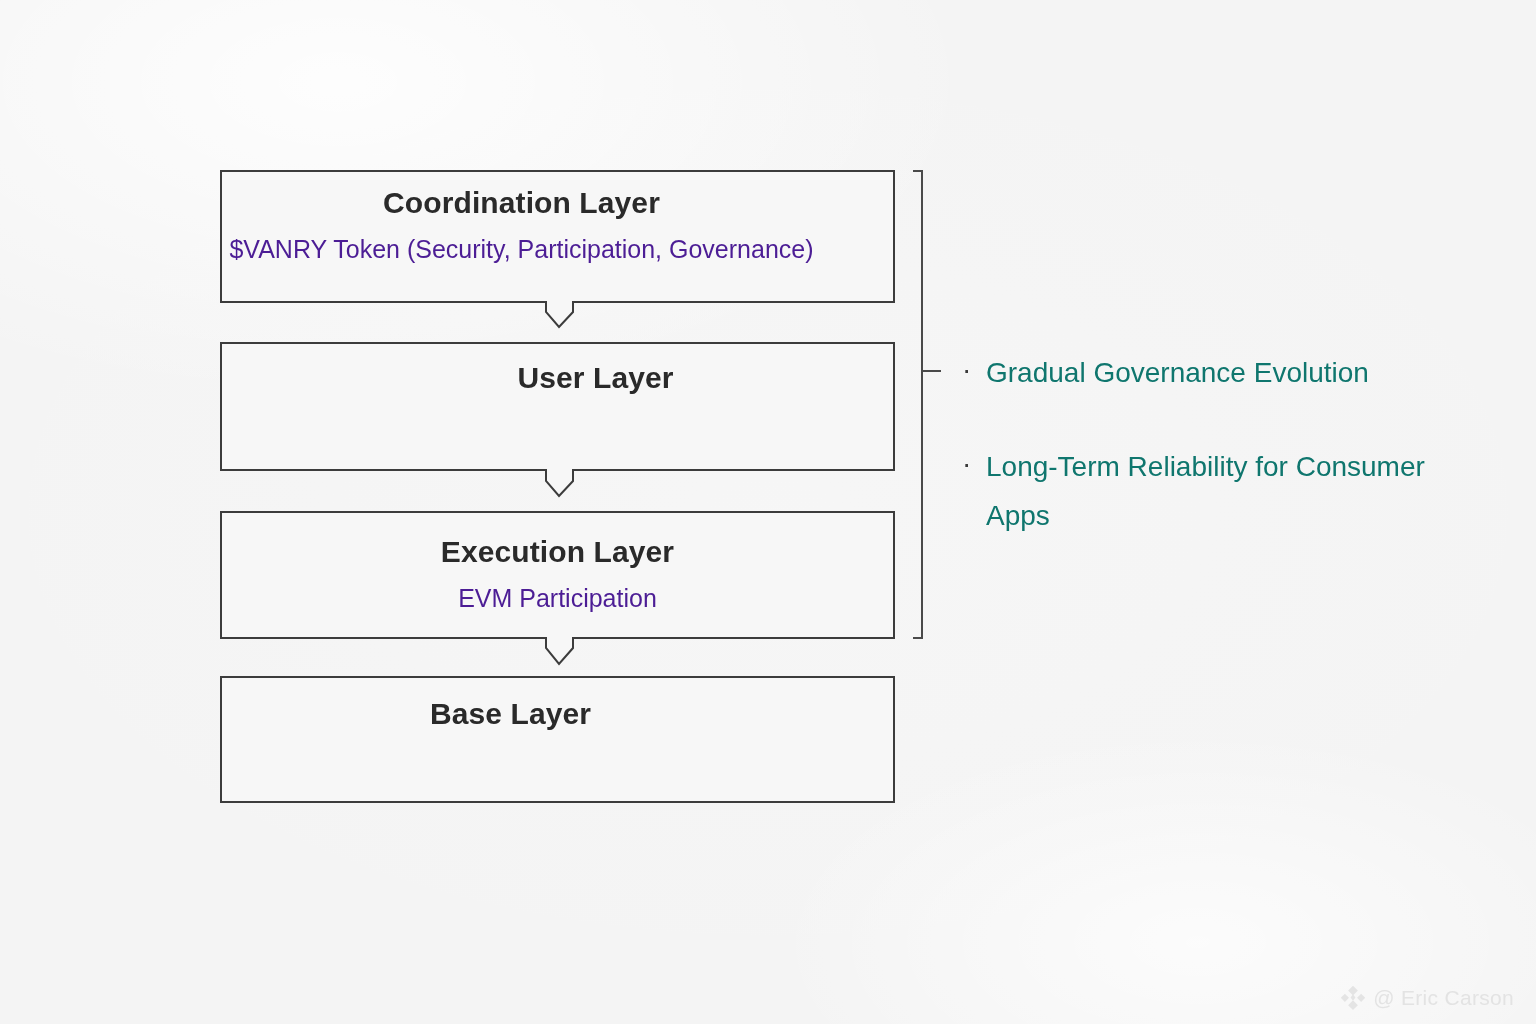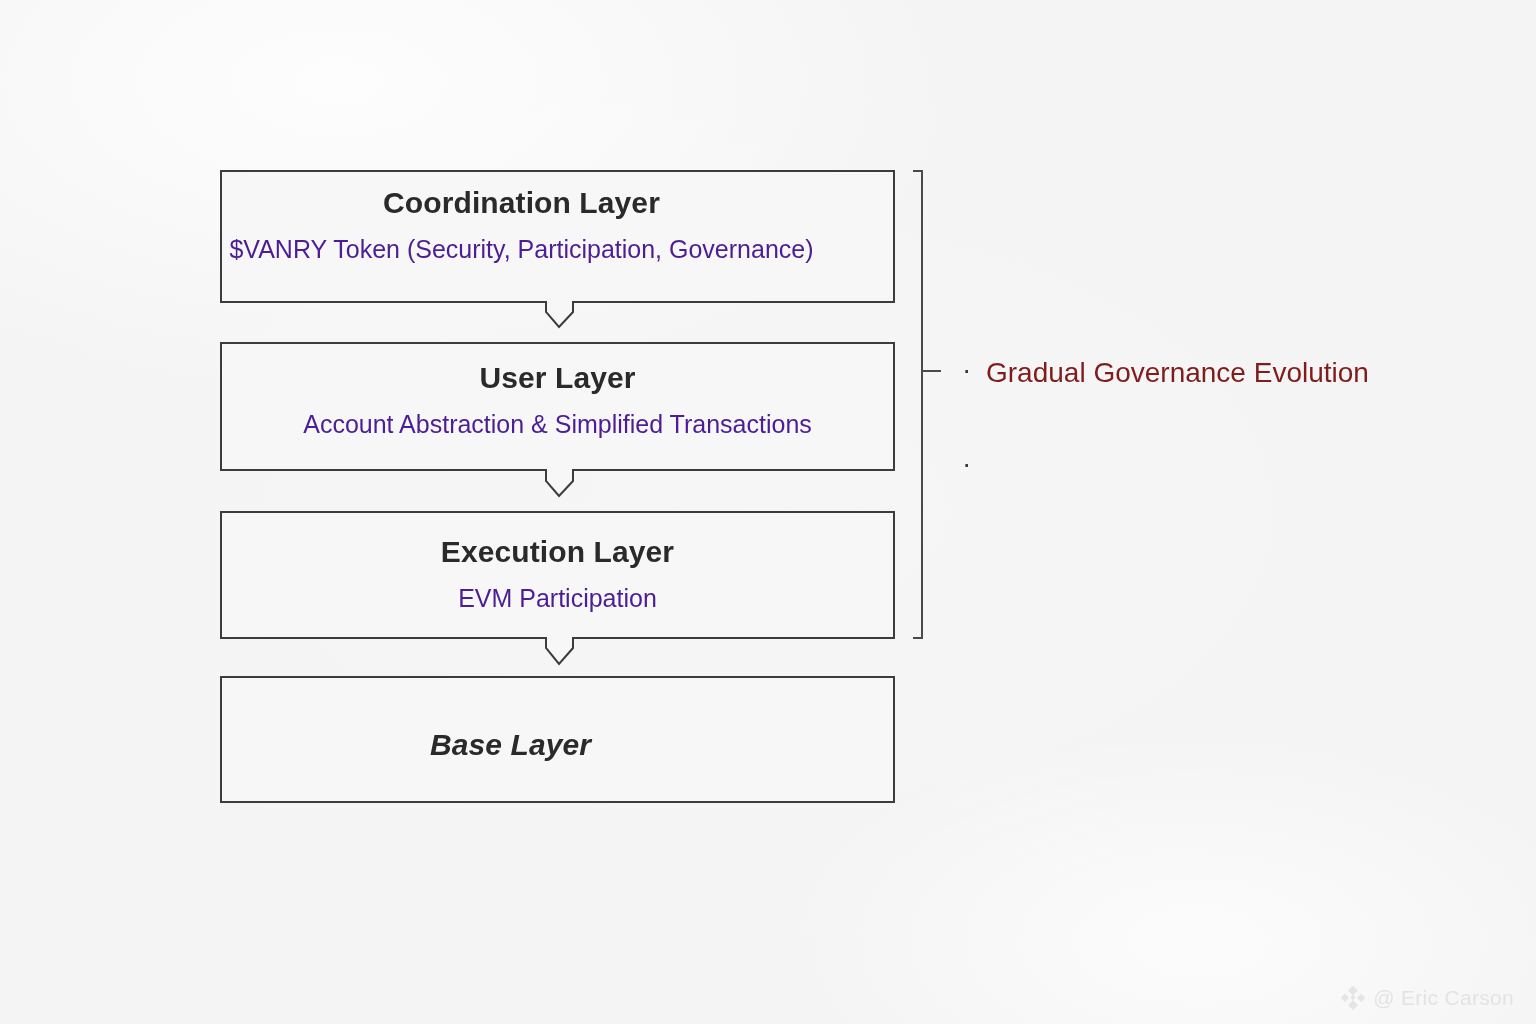--- a/index.html
+++ b/index.html
@@ -97,21 +97,21 @@
     font-size: 28px;
     line-height: 44px;
     width: 24px;
     flex: 0 0 24px;
     text-align: left;
     color: #3a3a3a;
   }
   .note-text {
     font-size: 28px;
     line-height: 49px;
-    color: #7f1d1d;
+    color: #0f766e;
     max-width: 460px;
   }
 
   
   #watermark {
     position: absolute;
     right: 22px;
     bottom: 14px;
     display: flex;
     align-items: center;
@@ -175,43 +175,43 @@
 
     <path class="bracket-stub" d="M 922,371 L 941,371"></path>
 
   </svg>
 
   <div class="layer-text-block" style="left:221px; top:186px; width:601px;">
     <div class="layer-title">Coordination Layer</div>
     <div class="layer-subtitle">$VANRY Token (Security, Participation, Governance)</div>
   </div>
 
-  <div class="layer-text-block" style="left:221px; top:361px; width:673px;">
+  <div class="layer-text-block" style="left:221px; top:361px; width:673px;padding-left:38px;">
     <div class="layer-title">User Layer</div>
-    <div class="layer-subtitle">Account Abstraction &amp; Simplified Transactions</div>
   </div>
 
   <div class="layer-text-block" style="left:221px; top:535px; width:673px;">
     <div class="layer-title">Execution Layer</div>
     <div class="layer-subtitle">EVM Participation</div>
   </div>
 
-  <div class="layer-text-block" style="left:221px; top:728px; width:579px;font-style:italic;">
+  <div class="layer-text-block" style="left:221px; top:697px; width:579px;">
     <div class="layer-title">Base Layer</div>
   </div>
 
   <div id="notes-list">
 
     <div class="note-item">
       <span class="note-bullet">·</span>
       <span class="note-text">Gradual Governance Evolution</span>
     </div>
 
     <div class="note-item">
       <span class="note-bullet">·</span>
+      <span class="note-text">Long-Term Reliability for Consumer Apps</span>
     </div>
 
   </div>
 
   <div id="watermark">
     <span style="display:flex;">
       <svg width="26" height="26" viewBox="0 0 32 32" aria-hidden="true">
         <g fill="#e4e4e4">
           <path d="M16 2 L22 8 L16 14 L10 8 Z"></path>
           <path d="M6 12 L11 17 L6 22 L1 17 Z"></path>

